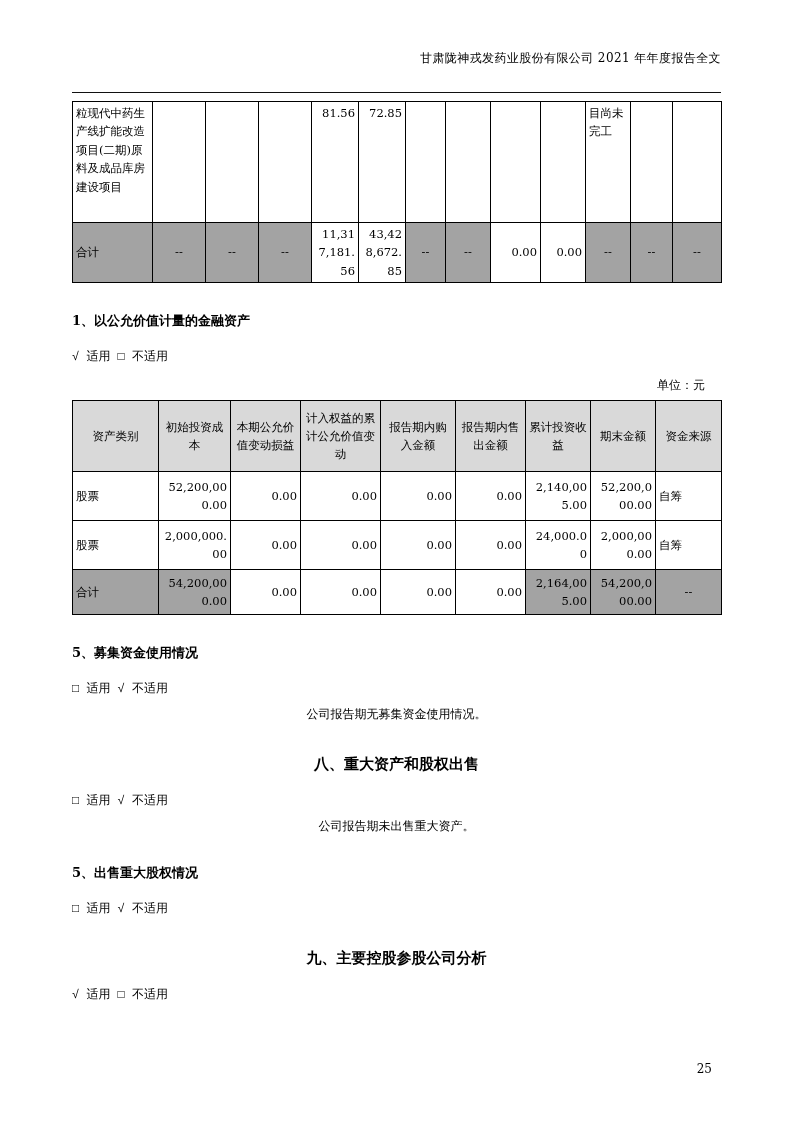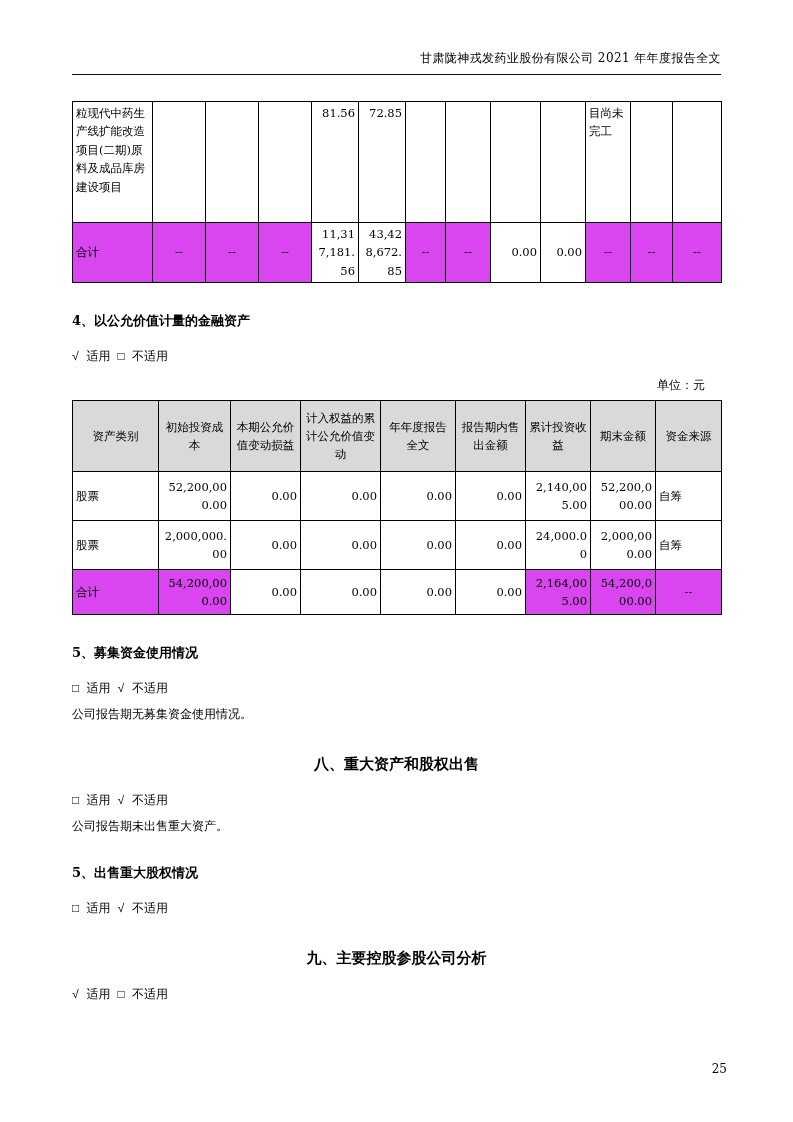--- a/index.html
+++ b/index.html
@@ -3,40 +3,40 @@
 <meta charset="utf-8">
 <style>
   html,body{margin:0;padding:0;}
   body{
     width:793px;height:1122px;background:#ffffff;color:#000;
     font-family:"DejaVu Serif","Liberation Serif",serif;font-size:12px;
   }
   .page{position:relative;width:793px;height:1122px;box-sizing:border-box;
     padding:50px 72px 0 72px;overflow:hidden;background:#fff;}
   .doc-header{text-align:right;font-size:12px;letter-spacing:.4px;
-    padding-bottom:7px;border-bottom:1.6px solid #111;}
+    padding-bottom:25px;border-bottom:1.6px solid #111;}
   table.tbl{border-collapse:collapse;table-layout:fixed;width:100%;font-size:11.5px;}
   .tbl td,.tbl th{border:1px solid #000;padding:2px 3px;line-height:1.6;
     word-break:break-all;font-weight:normal;overflow:hidden;}
-  .gray{background:#d946ef;}
+  .gray{background:#a3a3a3;}
   .ta-l{text-align:left}.ta-c{text-align:center}.ta-r{text-align:right}
   .va-t{vertical-align:top}
-  .top-table{margin-top:26px;}
+  .top-table{margin-top:8px;}
   .top-table tr.r0 td{height:116px;vertical-align:top;}
   .top-table tr.r1 td{height:42px;vertical-align:middle;}
   .fin-table{margin-top:6px;}
   .fin-table th{height:66px;vertical-align:middle;text-align:center;background:#d9d9d9;}
   .fin-table td{height:44px;vertical-align:middle;}
   .fin-table tr.total td{height:40px;}
   h2.sec{font-size:15px;font-weight:bold;margin:32px 0 0 0;text-align:center;}
   h3.sub{font-size:13px;font-weight:bold;margin:29px 0 0 0;}
   p.line{margin:18px 0 0 0;font-size:12px;font-family:Liberation Mono, monospace;}
-  p.body-line{margin:9px 0 0 0;font-size:12px;}
+  p.body-line{margin:9px 0 0 0;font-size:12px;text-align:center;}
   p.unit{margin:12px 16px 0 0;font-size:12px;text-align:right;}
-  .pagenum{position:absolute;right:66px;top:1062px;font-size:12px;}
+  .pagenum{position:absolute;right:81px;top:1062px;font-size:12px;}
 </style>
 </head>
 <body>
 
 <div class="page">
 
   <div class="doc-header">
     <span>甘肃陇神戎发药业股份有限公司 2021 年年度报告全文</span>
   </div>
 
@@ -83,21 +83,21 @@
         <td class="ta-c gray">--</td>
         <td class="ta-r">0.00</td>
         <td class="ta-r">0.00</td>
         <td class="ta-c gray">--</td>
         <td class="ta-c gray">--</td>
         <td class="ta-c gray">--</td>
       </tr>
     </tbody>
   </table>
 
-  <h3 class="sub">4、以公允价值计量的金融资产</h3>
+  <h3 class="sub">1、以公允价值计量的金融资产</h3>
   <p class="line">√ 适用 □ 不适用</p>
   <p class="unit">单位：元</p>
 
   <table class="tbl fin-table">
     <colgroup>
       <col style="width:86px">
         <col style="width:72px">
         <col style="width:70px">
         <col style="width:80px">
       <col style="width:75px">
@@ -105,21 +105,21 @@
         <col style="width:65px">
         <col style="width:65px">
       <col style="width:66px">
     </colgroup>
     <thead>
       <tr>
         <th>资产类别</th>
         <th>初始投资成本</th>
         <th>本期公允价值变动损益</th>
         <th>计入权益的累计公允价值变动</th>
-        <th>年年度报告全文</th>
+        <th>报告期内购入金额</th>
         <th>报告期内售出金额</th>
         <th>累计投资收益</th>
         <th>期末金额</th>
         <th>资金来源</th>
       </tr>
     </thead>
     <tbody>
       <tr>
         <td class="ta-l">股票</td>
         <td class="ta-r">52,200,000.00</td>

